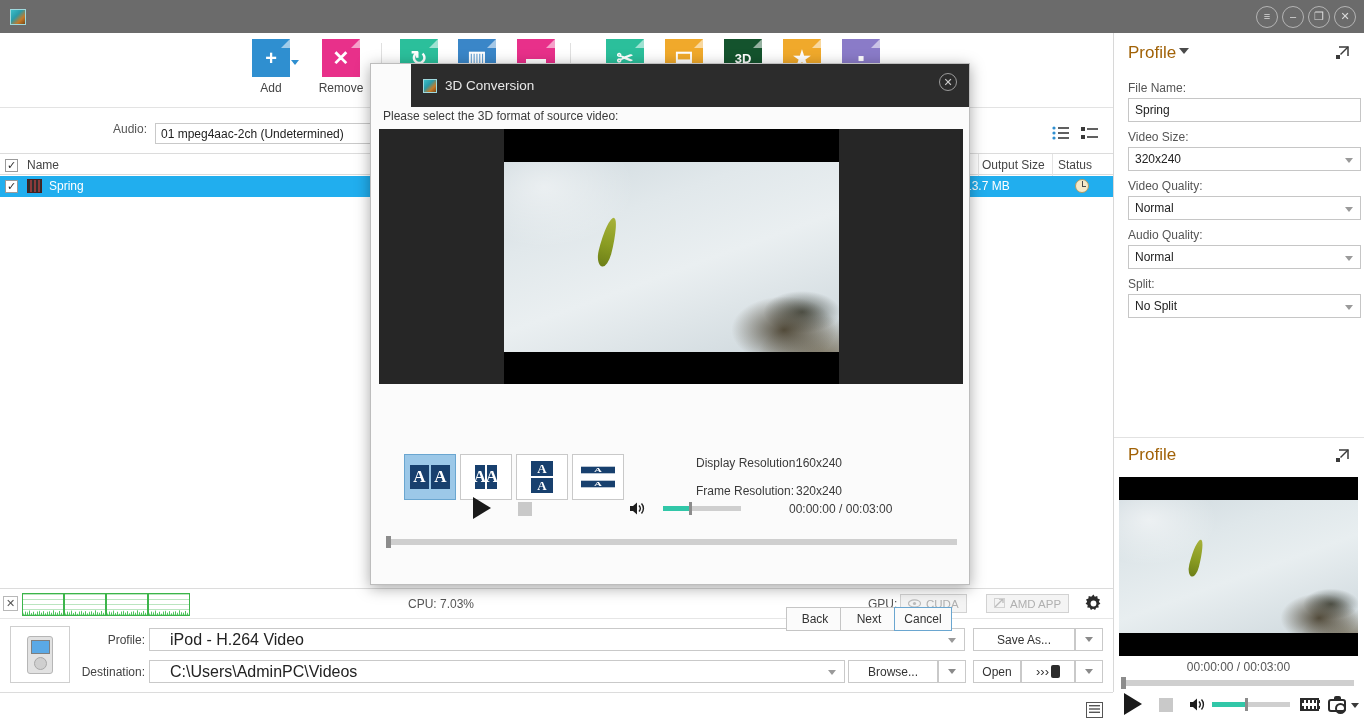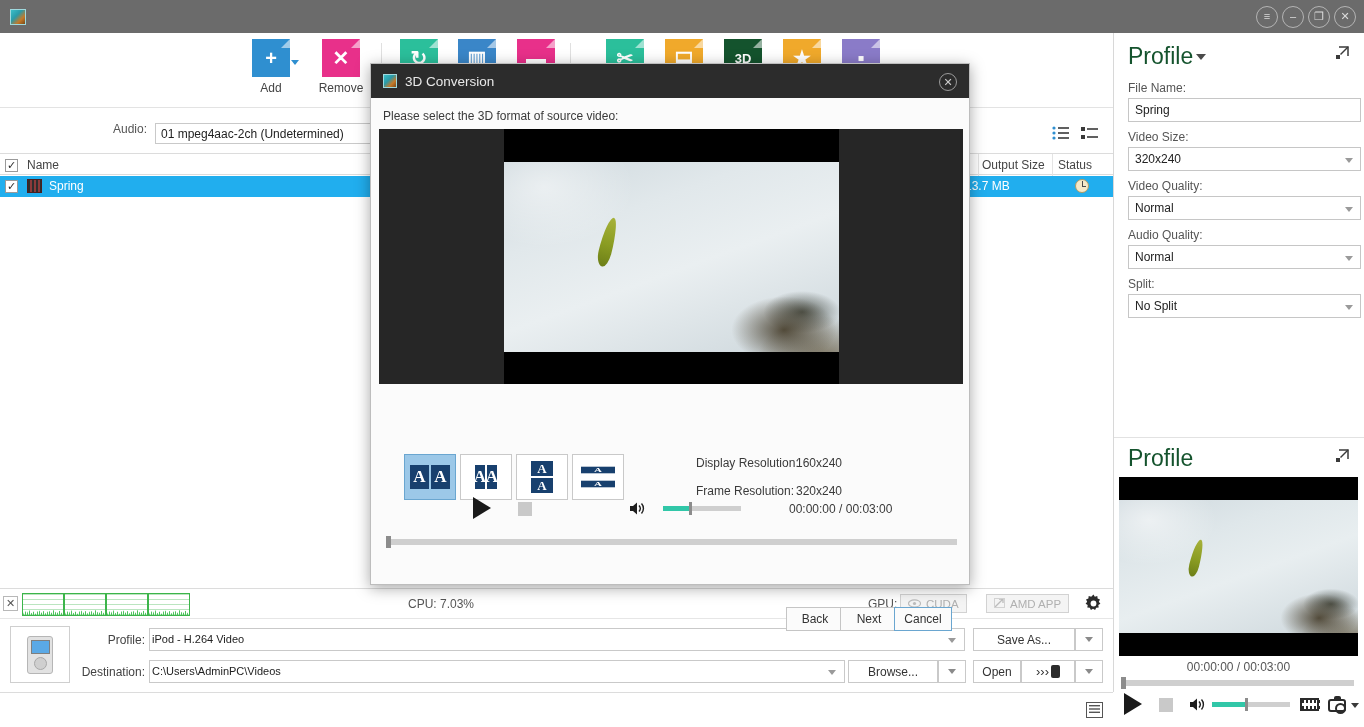--- a/index.html
+++ b/index.html
@@ -108,21 +108,21 @@
   }
   .status-clock::before { width: 1px; height: 5px; margin-left: -.5px; margin-top: -5px; }
   .status-clock::after { width: 4px; height: 1px; margin-top: -.5px; }
 
   
   .rightpanel {
     position: absolute; right: 0; top: 33px; width: 251px; height: 659px;
     background: #fff; border-left: 1px solid #d8d8d8;
   }
   .panel-title {
-    font-size: 23px; color: #14532d; font-weight: normal;
+    font-size: 17px; color: #a16207; font-weight: normal;
   }
   .panel-caret {
     display: inline-block; width: 0; height: 0; margin-left: 3px; vertical-align: 4px;
     border-left: 5px solid transparent; border-right: 5px solid transparent;
     border-top: 6px solid #4a4a4a;
   }
   .expand-ico { position: absolute; right: 14px; width: 16px; height: 16px; }
   .fld-label { font-size: 12px; color: #555; margin: 0 0 3px 0; }
   .fld-input {
     width: 233px; height: 24px; border: 1px solid #c6c6c6; background: #fff;
@@ -203,40 +203,40 @@
   }
   .ipod {
     width: 26px; height: 38px; background: #e2e2e2; border: 1px solid #b6b6b6; border-radius: 3px;
     display: flex; flex-direction: column; align-items: center; padding-top: 3px;
   }
   .ipod-scr { width: 19px; height: 14px; background: #5aa9e6; border: 1px solid #7e7e7e; }
   .ipod-whl { width: 13px; height: 13px; border-radius: 50%; background: #cfcfcf; border: 1px solid #a8a8a8; margin-top: 3px; }
   .lbl-r { position: absolute; font-size: 12px; color: #444; text-align: right; }
   .combo {
     position: absolute; border: 1px solid #c9c9c9; background: #fff; height: 23px;
-    font-size: 11px; color: #222; padding: 0 2px; line-height: 21px;
+    font-size: 16px; color: #222; padding: 0 20px; line-height: 21px;
   }
   .btn {
     position: absolute; border: 1px solid #c9c9c9; background: #fff; height: 23px;
     font-size: 12px; color: #333; display: flex; align-items: center; justify-content: center;
   }
   .statusbar {
     position: absolute; left: 0; top: 692px; width: 1113px; height: 35px;
     background: #fff; border-top: 1px solid #dcdcdc;
   }
   .sb-text { position: absolute; left: 10px; top: 10px; font-size: 12px; color: #555; }
 
   
   .dlg {
     position: absolute; left: 370px; top: 63px; width: 600px; height: 522px;
     background: #fbfbfb; border: 1px solid #bdbdbd;
     box-shadow: 0 3px 14px rgba(0,0,0,.35);
   }
   .dlg-title {
-    height: 34px; background: #2c2c2c; display: flex; align-items: center; position: relative;
+    height: 43px; background: #2c2c2c; display: flex; align-items: center; position: relative; margin-left: 40px;
   }
   .dlg-ico {
     width: 14px; height: 14px; margin-left: 12px; margin-right: 8px;
     background: linear-gradient(135deg,#3bbfc9 0%, #2a9aa8 40%, #c47a2a 70%, #7a4a18 100%);
     border: 1px solid #9fd9de;
   }
   .dlg-title-text { color: #e8e8e8; font-size: 13.5px; }
   .dlg-close {
     position: absolute; right: 12px; top: 9px; width: 18px; height: 18px; border-radius: 50%;
     border: 1px solid #9a9a9a; color: #cfcfcf; font-size: 11px;

